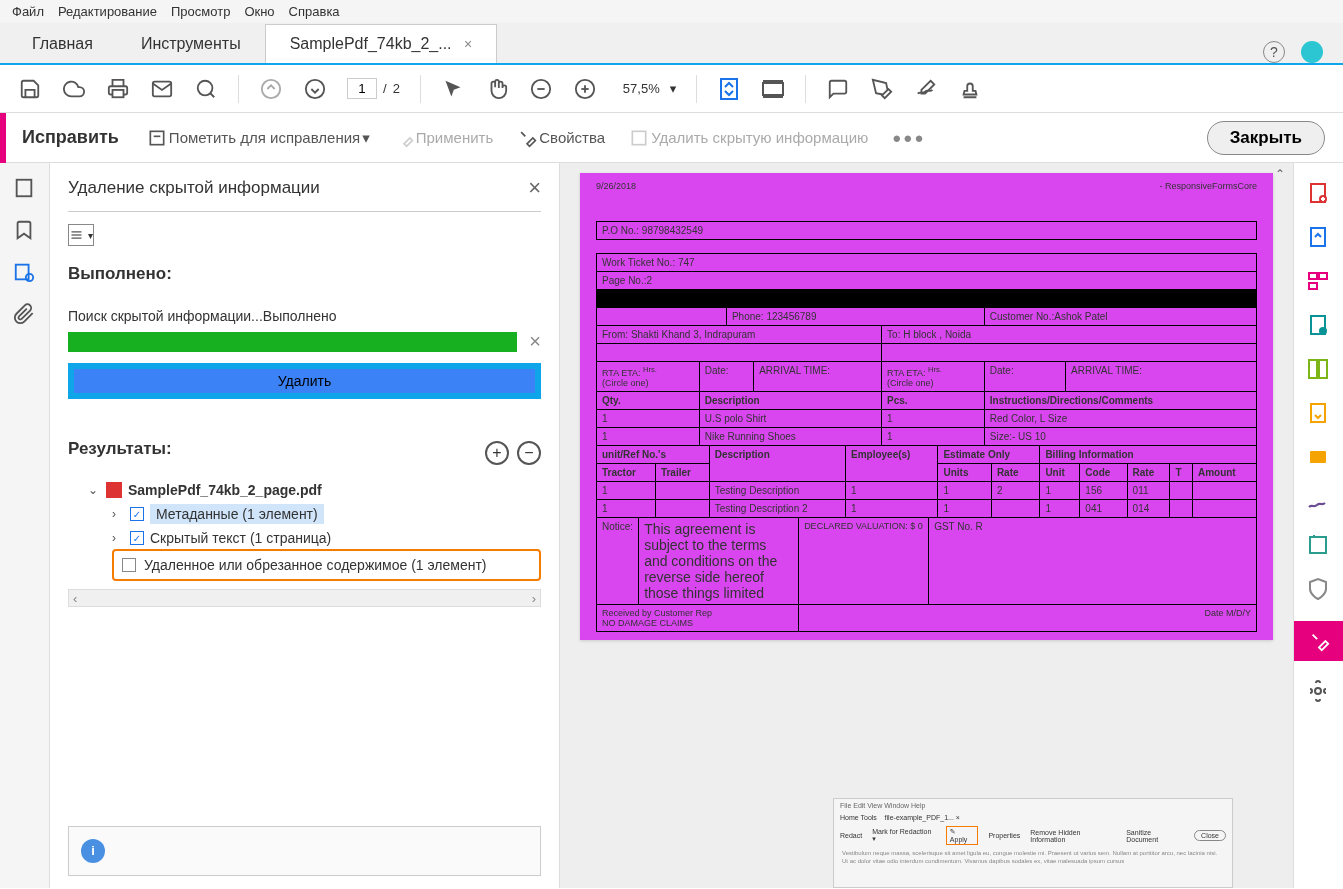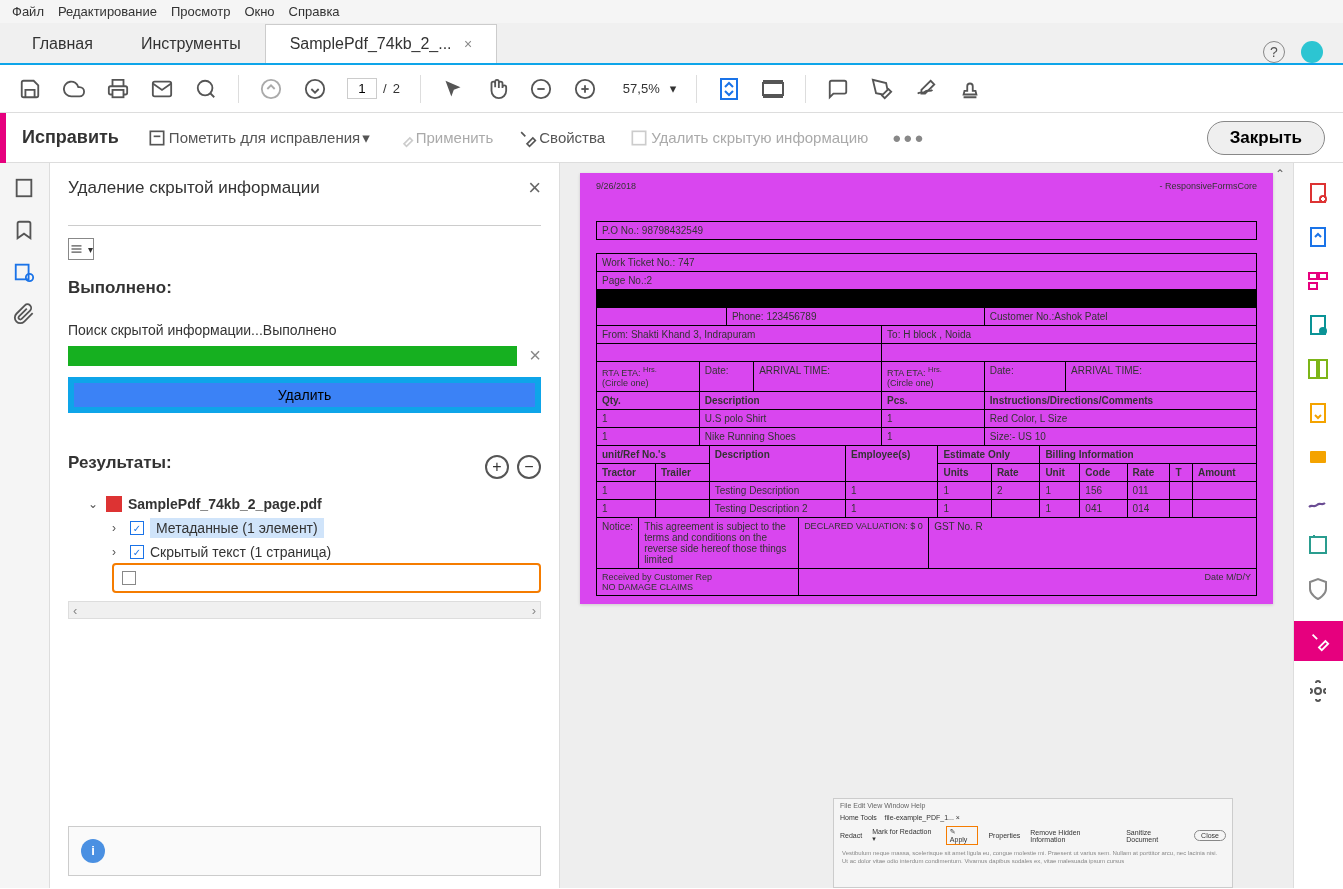--- a/index.html
+++ b/index.html
@@ -25,21 +25,21 @@
 .redact-title { font-size: 18px; font-weight: 600; padding: 0 16px; }
 .redact-item { display: flex; align-items: center; gap: 2px; padding: 0 12px; font-size: 15px; color: #555; }
 .redact-item.disabled { color: #aaa; }
 .redact-icon { width: 20px; height: 20px; }
 .close-btn { margin-left: auto; margin-right: 18px; border: 1px solid #888; border-radius: 18px; padding: 6px 22px; font-size: 17px; font-weight: 600; cursor: pointer; }
 .main { display: flex; height: calc(889px - 24px - 42px - 48px - 50px); position: relative; }
 .left-rail { width: 50px; background: #f5f5f5; border-right: 1px solid #ddd; display: flex; flex-direction: column; align-items: center; gap: 18px; padding-top: 14px; }
 .rail-icon { width: 24px; height: 24px; color: #555; }
 .rail-icon.active { color: #1a73e8; }
 .side-panel { width: 510px; border-right: 1px solid #ddd; padding: 12px 18px 12px 18px; background: #fff; position: relative; display: flex; flex-direction: column; }
-.panel-header { display: flex; justify-content: space-between; align-items: center; border-bottom: 1px solid #ccc; padding-bottom: 24px; margin-bottom: 12px; }
+.panel-header { display: flex; justify-content: space-between; align-items: center; border-bottom: 1px solid #ccc; padding-bottom: 10px; margin-bottom: 12px; }
 .panel-title { font-size: 17px; }
 .panel-close { font-size: 22px; color: #666; cursor: pointer; }
 .drop-icon { width: 26px; height: 22px; border: 1px solid #888; display: flex; align-items: center; justify-content: center; position: relative; margin-bottom: 18px; }
 .section-label { font-size: 17px; font-weight: 600; margin-bottom: 8px; }
 .status-text { font-size: 14px; margin-bottom: 6px; margin-top: 16px; }
 .progress-row { display: flex; align-items: center; gap: 12px; margin-bottom: 10px; }
 .progress-bar { flex: 1; height: 20px; background: #16b020; }
 .progress-x { font-size: 20px; color: #888; cursor: pointer; }
 .delete-btn { border: 6px solid #0ea5e9; background: #3b82f6; padding: 4px 14px; font-size: 14px; cursor: pointer; }
 .results-header { display: flex; justify-content: space-between; align-items: center; margin-top: 40px; margin-bottom: 12px; }
@@ -311,20 +311,21 @@
         <span class="check-icon">✓</span>
         <span class="highlighted-row">Метаданные (1 элемент)</span>
       </div>
       <div class="tree-row tree-indent-2">
         <span class="chev">›</span>
         <span class="check-icon">✓</span>
         <span>Скрытый текст (1 страница)</span>
       </div>
       <div class="orange-box">
         <span class="unchecked"></span>
+        <span>Удаленное или обрезанное содержимое (1 элемент)</span>
       </div>
     </div>
 
     <div class="scrollbar-h">
       <span style="color:#888;">‹</span>
         <span style="margin-left:auto;color:#888;">›</span>
     </div>
 
     <div class="info-box">
       <div class="info-icon">i</div>
@@ -445,21 +446,21 @@
               <td>014</td>
               <td></td>
               <td></td>
         </tr>
       </tbody>
         </table>
       <table class="form-table" style="margin-top:-1px;">
         <tbody>
             <tr>
           <td style="width:36px;">Notice:</td>
-          <td style="width:160px;font-size:10px;">This agreement is subject to the terms and conditions on the reverse side hereof those things limited</td>
+          <td style="width:160px;font-size:14px;">This agreement is subject to the terms and conditions on the reverse side hereof those things limited</td>
           <td style="width:130px;font-size:9px;"><span>DECLARED VALUATION:  $ 0</span></td>
           <td>GST No. R</td>
         </tr>
         <tr>
           <td colspan="2" style="font-size:9px;"><span>Received by Customer Rep</span><br><span>NO DAMAGE CLAIMS</span></td>
           <td colspan="2" style="text-align:right;font-size:9px;">Date M/D/Y</td>
         </tr>
       </tbody>
         </table>
     </div>

